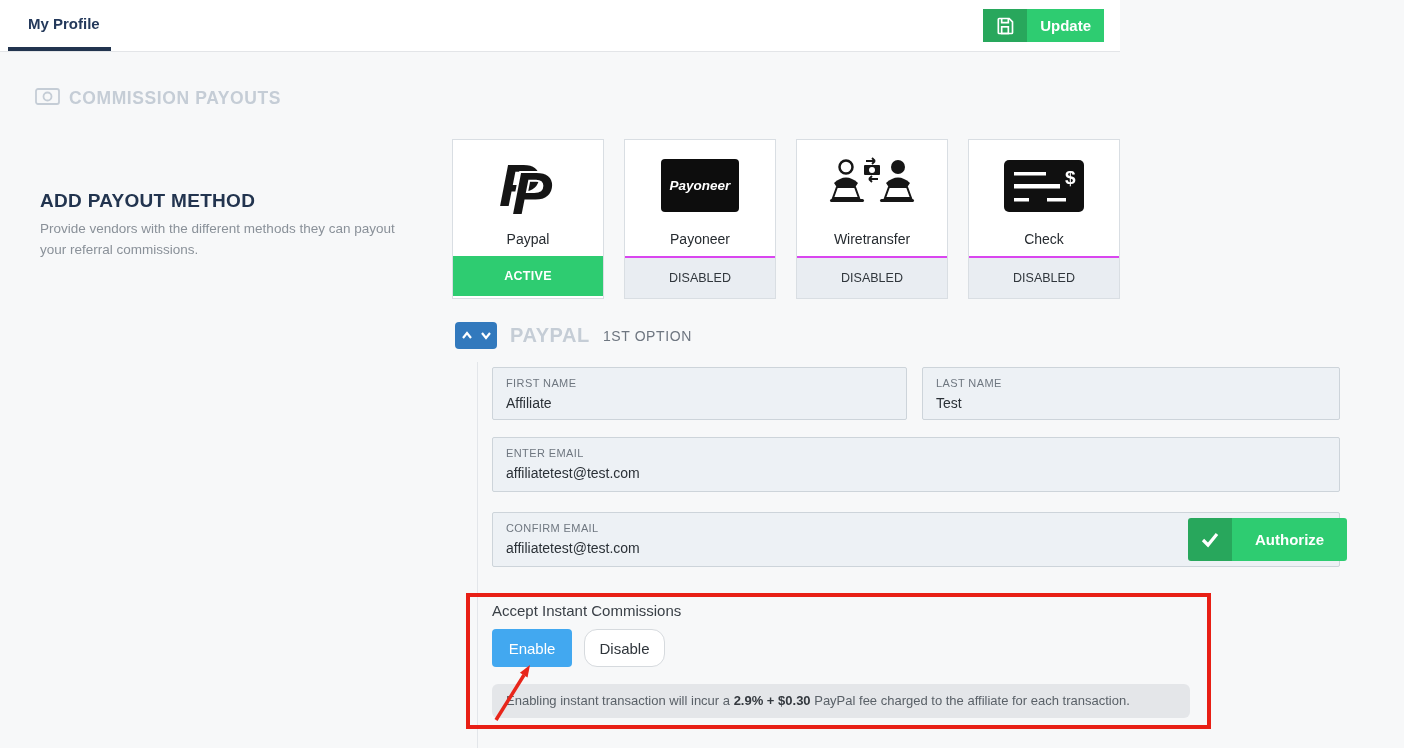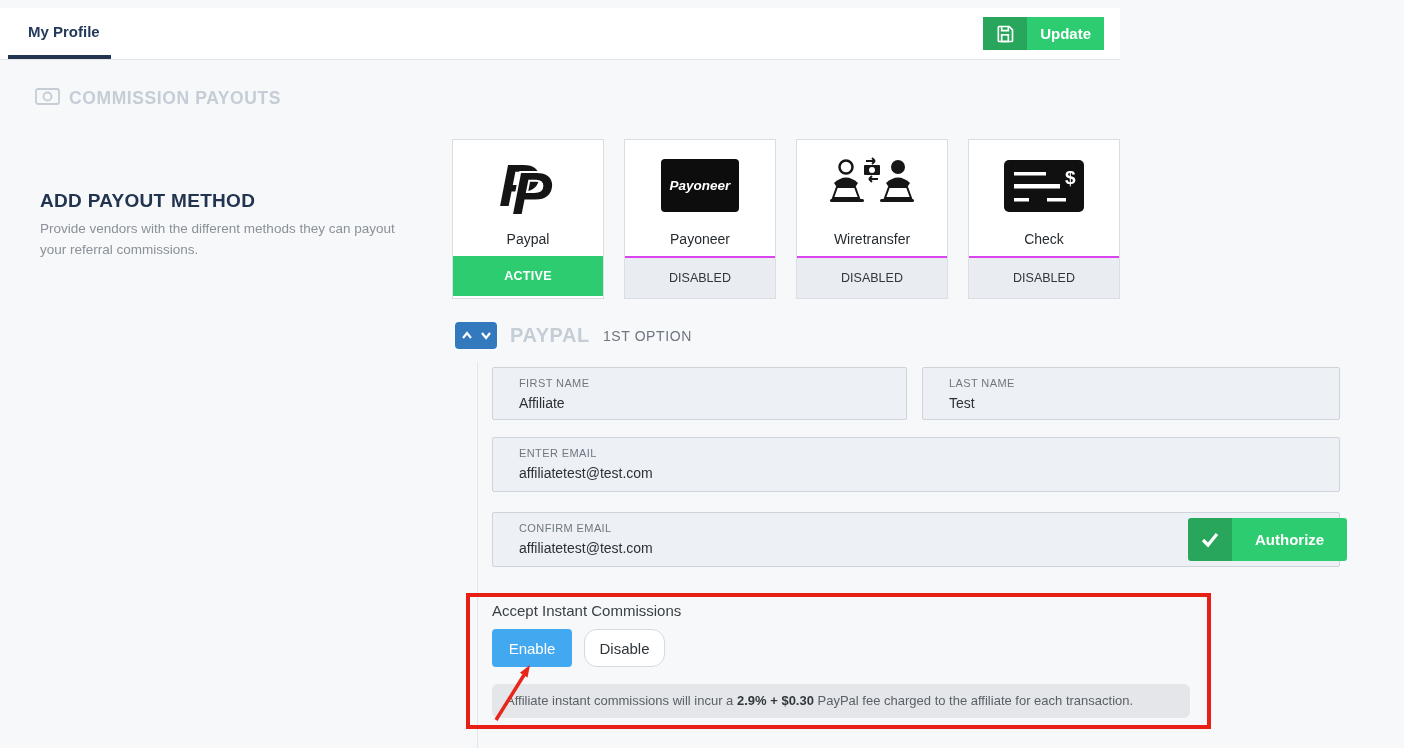--- a/index.html
+++ b/index.html
@@ -1,20 +1,20 @@
 <!DOCTYPE html>
 <html><head>
 <meta charset="utf-8">
 <style>
   html,body { margin:0; padding:0; background:#f7f8f9; }
   .page { position:relative; width:1404px; height:748px; background:#f7f8f9; overflow:hidden;
           font-family:"Liberation Sans", sans-serif; }
 
   
-  .topbar { position:absolute; top:8px; left:0; width:1120px; height:51px; background:#ffffff;
+  .topbar { position:absolute; top:0; left:0; width:1120px; height:51px; background:#ffffff;
             border-bottom:1px solid #e3e5e8; }
   .tab-myprofile { position:absolute; left:28px; top:15px; font-size:15px; font-weight:bold;
             color:#24395b; cursor:pointer; }
   .tab-underline { position:absolute; left:8px; top:47px; width:103px; height:4px; background:#22344f; }
   .update-btn { position:absolute; right:16px; top:9px; height:33px; display:flex; cursor:pointer; }
   .update-icon-box { width:44px; background:#28a75c; display:flex; align-items:center; justify-content:center; }
   .update-label { background:#2ecc71; color:#fff; font-size:15px; font-weight:bold;
             display:flex; align-items:center; padding:0 13px; }
 
   
@@ -44,21 +44,21 @@
   .option-header { position:absolute; left:455px; top:322px; display:flex; align-items:center; gap:13px; }
   .sort-btn { width:42px; height:27px; background:#3279bd; border-radius:4px; display:flex;
             align-items:center; justify-content:center; gap:7px; cursor:pointer; }
   .option-title { font-size:20px; font-weight:bold; color:#c5cdd6; letter-spacing:0.6px; }
   .option-sub { font-size:14px; color:#6e7680; letter-spacing:0.6px; }
 
   .vline { position:absolute; left:477px; top:362px; width:1px; height:386px; background:#e3e6ea; }
 
   
   .field { position:absolute; background:#edf1f5; border:1px solid #cdd4da; border-radius:2px;
-            padding:9px 26px; box-sizing:border-box; }
+            padding:9px 13px; box-sizing:border-box; }
   .field label { display:block; font-size:11px; color:#6f7780; letter-spacing:0.4px; }
   .field input { display:block; width:100%; margin-top:6px; background:transparent; border:none;
             outline:none; font-size:14px; color:#2b3137; font-family:inherit; padding:0; }
   #field-first   { left:492px; top:367px; width:415px; height:53px; }
   #field-last    { left:922px; top:367px; width:418px; height:53px; }
   #field-email   { left:492px; top:437px; width:848px; height:55px; }
   #field-confirm { left:492px; top:512px; width:848px; height:55px; }
 
   .authorize-btn { position:absolute; left:1172px; top:518px; height:43px; display:flex; cursor:pointer;margin-left:16px; }
   .authorize-icon-box { width:44px; background:#28a75c; display:flex; align-items:center;
@@ -225,20 +225,20 @@
     <div class="authorize-label">Authorize</div>
   </div>
 
   <div class="highlight-box"></div>
 
   <div class="ic-title">Accept Instant Commissions</div>
 
   <div class="enable-btn">Enable</div>
   <div class="disable-btn">Disable</div>
 
-  <div class="fee-notice"><span>Affiliate instant commissions will incur a </span><b>2.9% + $0.30</b><span> PayPal fee charged to the affiliate for each transaction.</span></div>
+  <div class="fee-notice"><span>Enabling instant transaction will incur a </span><b>2.9% + $0.30</b><span> PayPal fee charged to the affiliate for each transaction.</span></div>
 
   <svg class="red-arrow" width="70" height="78" viewBox="0 0 70 78">
     <line x1="16" y1="72" x2="44" y2="27" stroke="#e8251a" stroke-width="3.5"></line>
     <polygon points="50,17 47.5,29.6 39.9,24.8" fill="#e8251a"></polygon>
   </svg>
 
 </div>
 
 </body></html>

